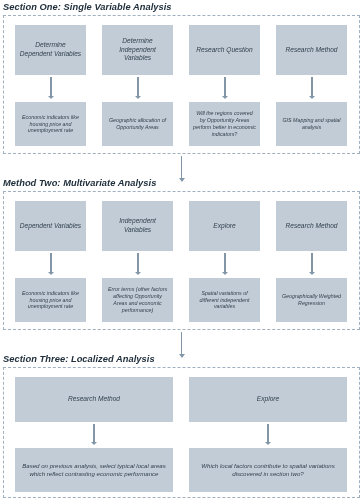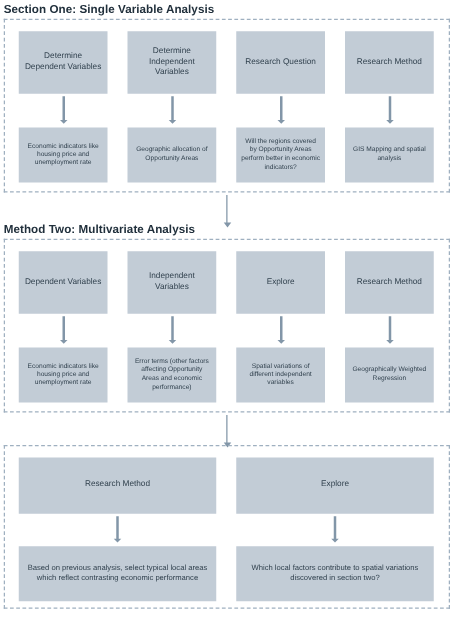--- a/index.html
+++ b/index.html
@@ -14,20 +14,21 @@
     font-family: "Liberation Sans", sans-serif;
     color: #2b3a46;
     position: relative;
     overflow: hidden;
   }
 
   .page {
     position: relative;
     width: 363px;
     height: 500px;
+    font-style: italic;
   }
 
   
   .section {
     position: absolute;
     left: 0;
     width: 363px;
   }
   .section-title {
     font-size: 9.3px;
@@ -232,20 +233,21 @@
       </div>
     </div>
   </div>
 
   <div class="connector" style="left:177px; top:332px; height:26px;">
     <div class="shaft"></div>
       <div class="head"></div>
   </div>
 
   <div class="section" style="top:354px;">
+    <div class="section-title">Section Three: Localized Analysis</div>
     <div class="section-frame" style="height:131px;">
       <div class="row">
 
         <div class="node s3head" style="left:11px; top:9px; width:158px; height:45px;">
           <span class="txt">Research Method</span>
         </div>
         <div class="arrow" style="left:85.5px; top:56px; height:21px;">
           <div class="shaft"></div>
             <div class="head"></div>
         </div>

